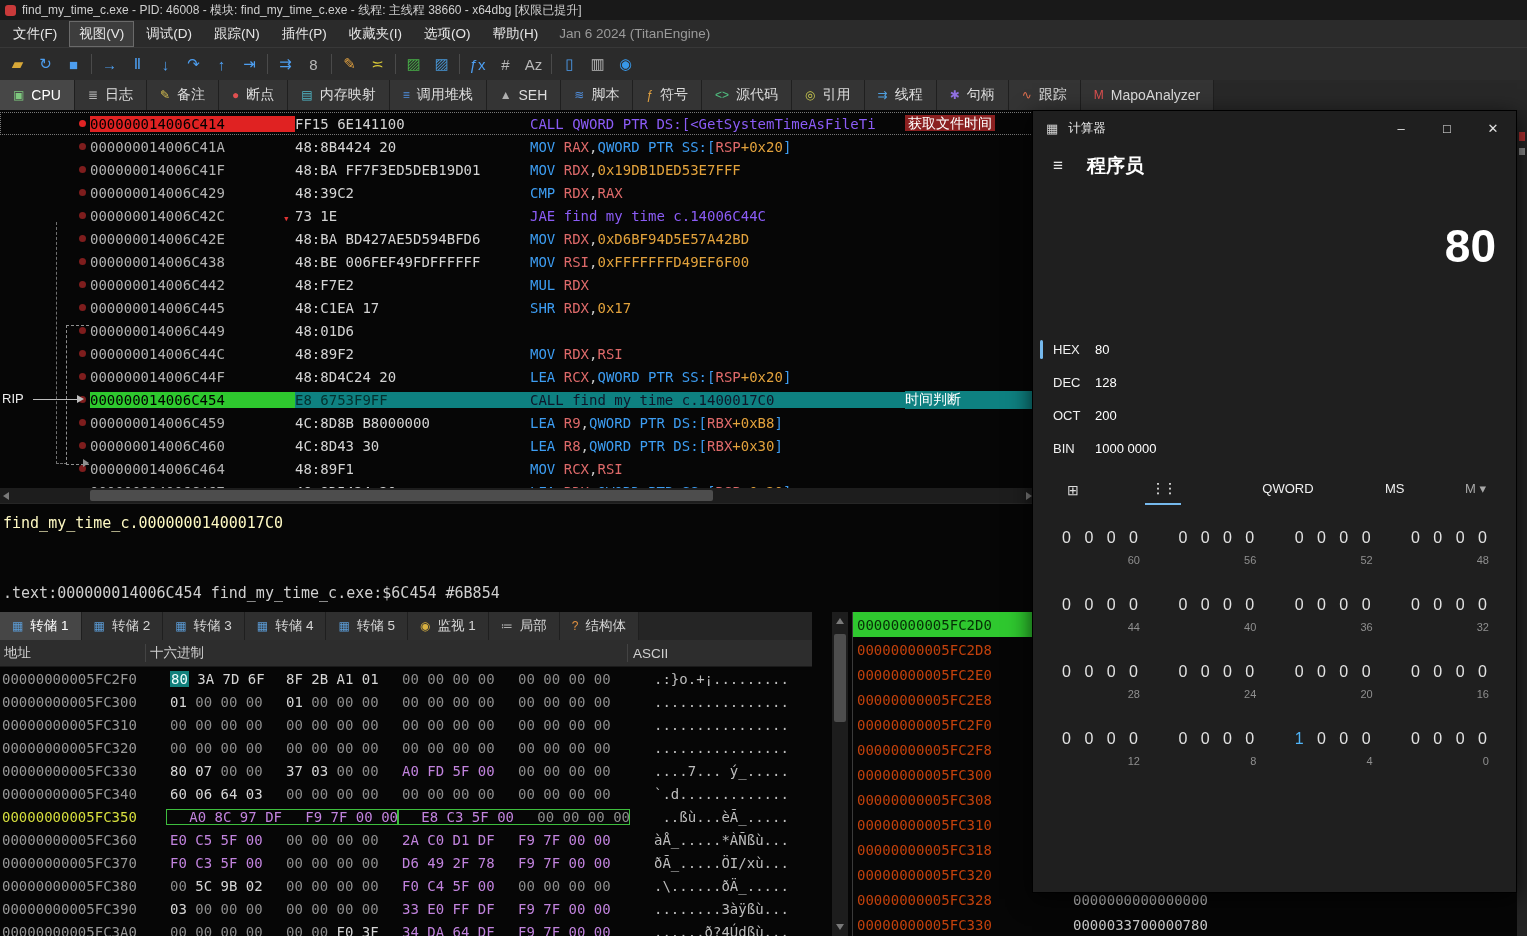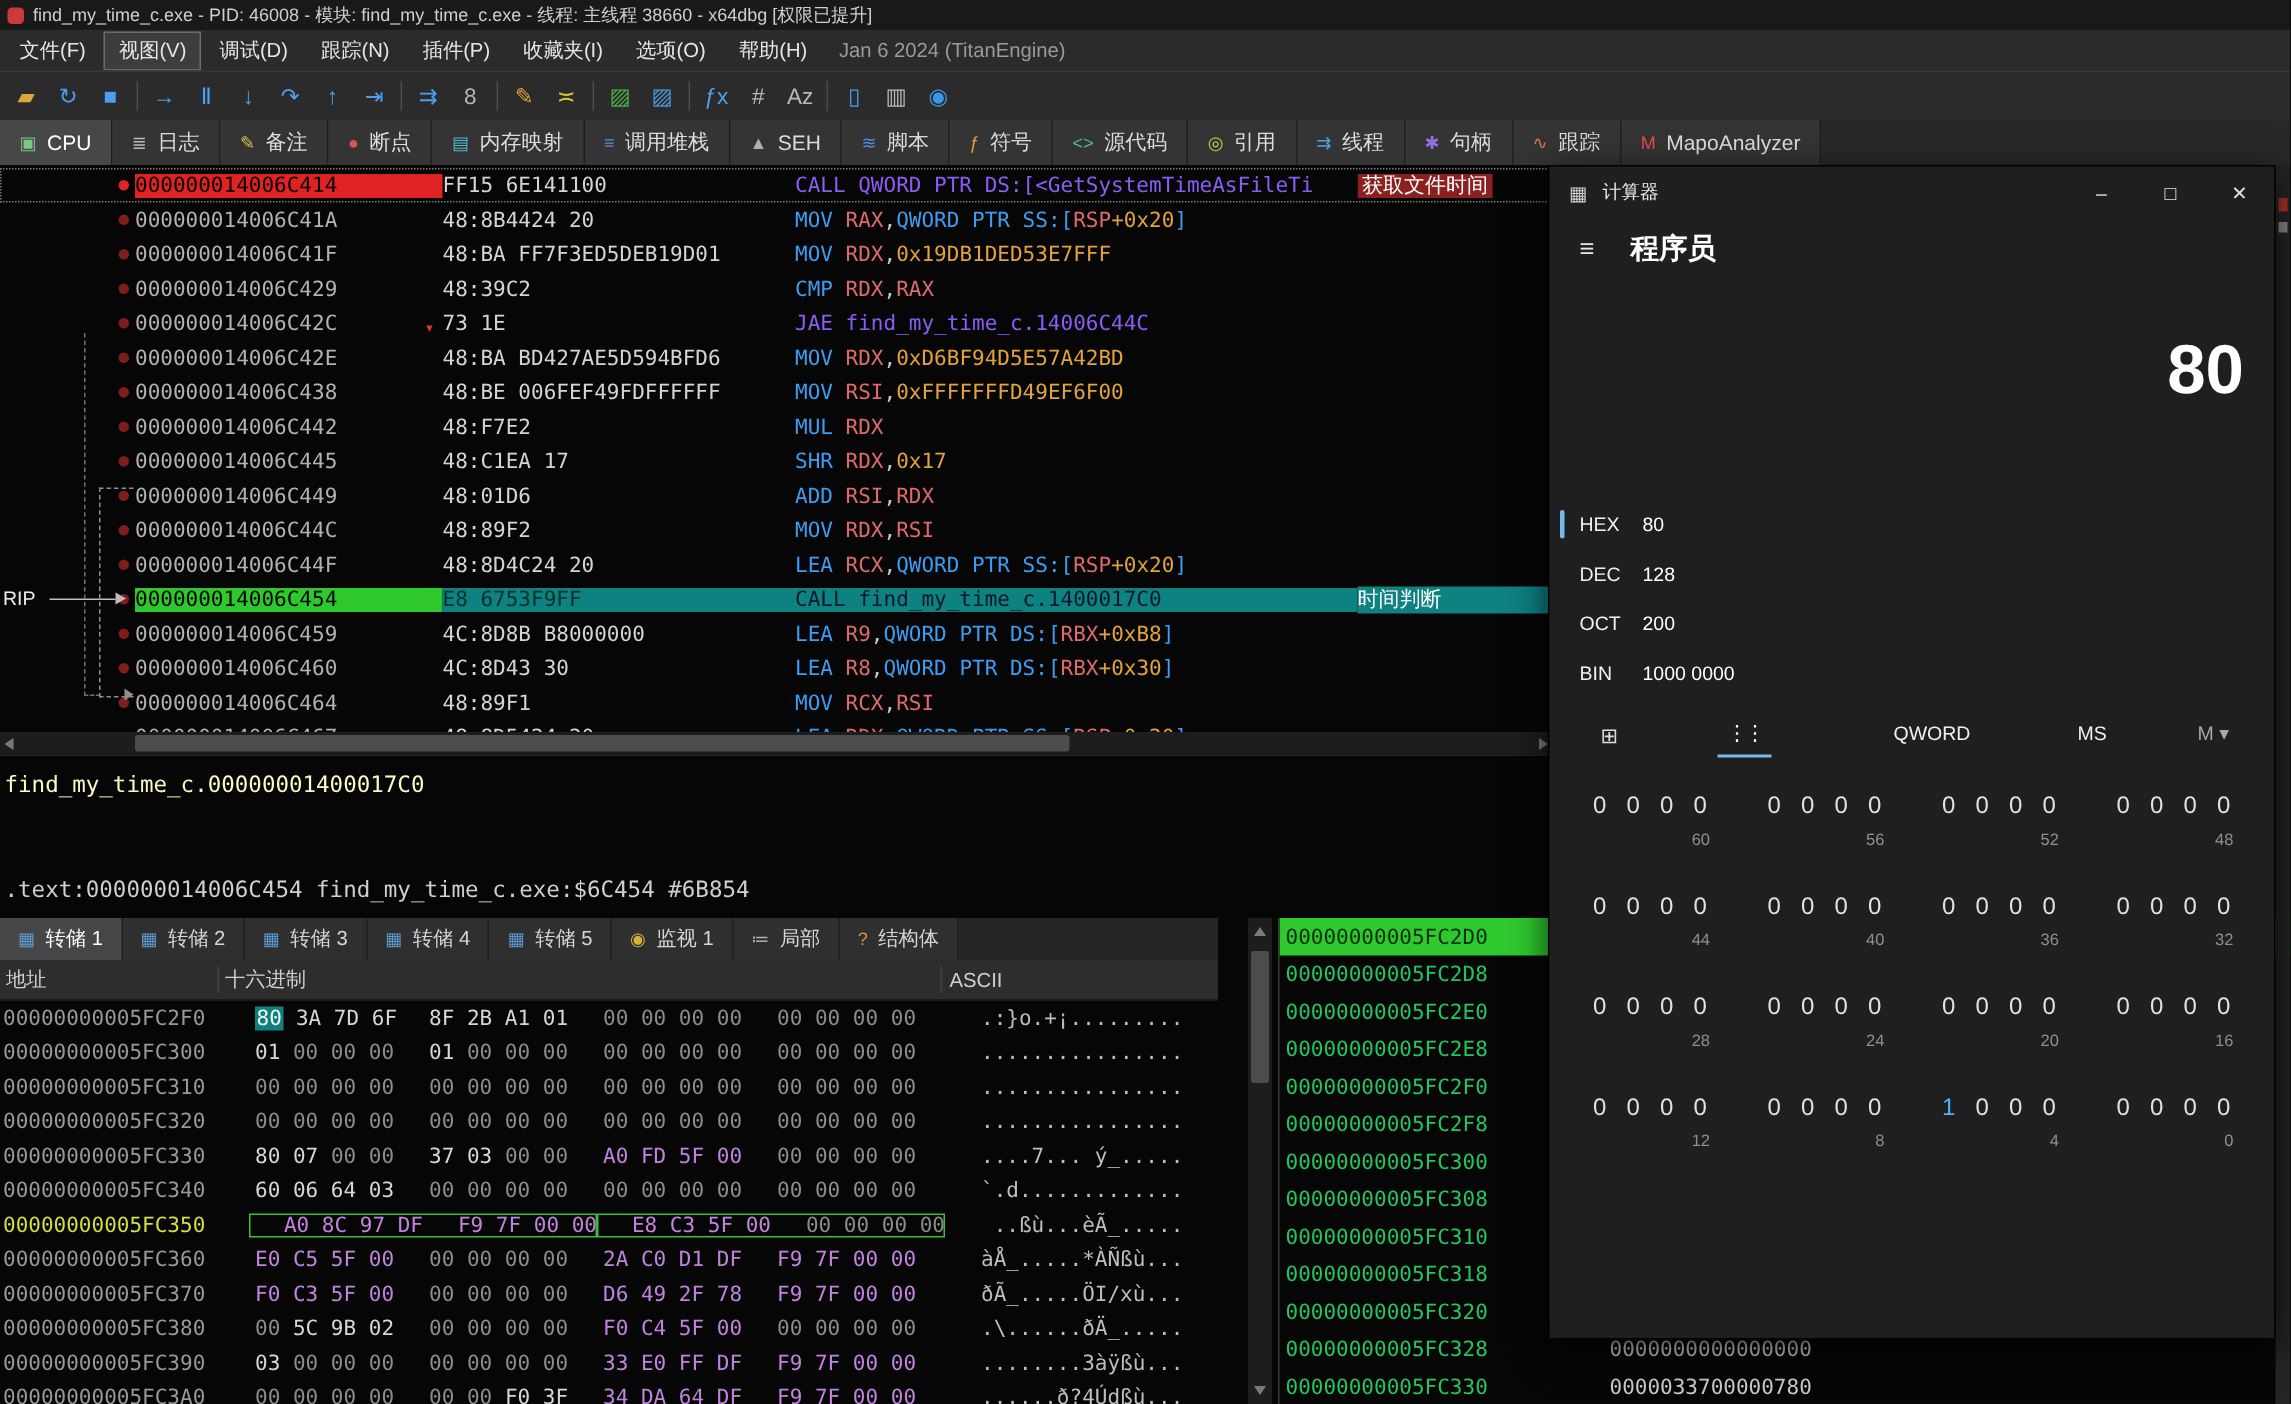--- a/index.html
+++ b/index.html
@@ -95,21 +95,21 @@
   .h-group{width:116px;padding-left:4px;box-sizing:border-box;}
   .qbox{display:flex;outline:1px solid #3dbd3d;outline-offset:-1px;text-align:right;}
   .h-ascii{flex:1;color:#bdbdbd;padding-left:6px;}
   .w{color:#d6d6d6}.z{color:#8c8c8c}.lav{color:#c183dd}
   .selb{background:#11807c;color:#eefefe;padding:0 1px;}
 
   
   .stackpane{position:absolute;left:852px;top:612px;width:675px;height:324px;background:#060606;border-left:1px solid #3a3a3a;
              overflow:hidden;box-sizing:border-box;}
   .s-row{height:25px;display:flex;align-items:center;font-family:"DejaVu Sans Mono",monospace;font-size:14px;white-space:pre;}
-  .s-addr{width:186px;padding-left:4px;color:#22c55e;flex:0 0 auto;box-sizing:border-box;}
+  .s-addr{width:186px;padding-left:4px;color:#c2410c;flex:0 0 auto;box-sizing:border-box;}
   .s-val{margin-left:34px;color:#c8c8c8;}
   .s-row.sel{background:#2fc82f;}
   .s-row.sel .s-addr{color:#062f06;}
 
   .right-strip{position:absolute;left:1517px;top:110px;width:10px;height:826px;background:#242424;z-index:5;}
   .rs-mark1{position:absolute;left:2px;top:22px;width:6px;height:9px;background:#b03030;}
   .rs-mark2{position:absolute;left:2px;top:38px;width:6px;height:7px;background:#8a8a8a;}
 
   
   .calc{position:absolute;left:1032px;top:110px;width:485px;height:783px;background:#1f1f1f;z-index:10;
@@ -264,21 +264,21 @@
     <div>
         <div class="drow focus"><div class="d-margin"><span class="bp-dot hot"></span></div><div class="d-addr bp">000000014006C414</div><div class="d-bytes">FF15 6E141100</div><div class="d-instr"><span class="call">CALL QWORD PTR DS:[&lt;GetSystemTimeAsFileTi</span></div><div class="d-comment"><span class="cmt-red">获取文件时间</span></div></div>
         <div class="drow"><div class="d-margin"><span class="bp-dot"></span></div><div class="d-addr">000000014006C41A</div><div class="d-bytes">48:8B4424 20</div><div class="d-instr"><span class="mn">MOV </span><span class="reg">RAX</span><span class="pln">,</span><span class="mn">QWORD PTR SS:[</span><span class="reg">RSP</span><span class="num">+0x20</span><span class="mn">]</span></div><div class="d-comment"></div></div>
         <div class="drow"><div class="d-margin"><span class="bp-dot"></span></div><div class="d-addr">000000014006C41F</div><div class="d-bytes">48:BA FF7F3ED5DEB19D01</div><div class="d-instr"><span class="mn">MOV </span><span class="reg">RDX</span><span class="pln">,</span><span class="num">0x19DB1DED53E7FFF</span></div><div class="d-comment"></div></div>
         <div class="drow"><div class="d-margin"><span class="bp-dot"></span></div><div class="d-addr">000000014006C429</div><div class="d-bytes">48:39C2</div><div class="d-instr"><span class="mn">CMP </span><span class="reg">RDX</span><span class="pln">,</span><span class="reg">RAX</span></div><div class="d-comment"></div></div>
         <div class="drow"><div class="d-margin"><span class="bp-dot"></span></div><div class="d-addr">000000014006C42C</div><div class="d-bytes">73 1E<span class="jmp-marker">▾</span></div><div class="d-instr"><span class="call">JAE </span><span class="call">find_my_time_c.14006C44C</span></div><div class="d-comment"></div></div>
         <div class="drow"><div class="d-margin"><span class="bp-dot"></span></div><div class="d-addr">000000014006C42E</div><div class="d-bytes">48:BA BD427AE5D594BFD6</div><div class="d-instr"><span class="mn">MOV </span><span class="reg">RDX</span><span class="pln">,</span><span class="num">0xD6BF94D5E57A42BD</span></div><div class="d-comment"></div></div>
         <div class="drow"><div class="d-margin"><span class="bp-dot"></span></div><div class="d-addr">000000014006C438</div><div class="d-bytes">48:BE 006FEF49FDFFFFFF</div><div class="d-instr"><span class="mn">MOV </span><span class="reg">RSI</span><span class="pln">,</span><span class="num">0xFFFFFFFD49EF6F00</span></div><div class="d-comment"></div></div>
         <div class="drow"><div class="d-margin"><span class="bp-dot"></span></div><div class="d-addr">000000014006C442</div><div class="d-bytes">48:F7E2</div><div class="d-instr"><span class="mn">MUL </span><span class="reg">RDX</span></div><div class="d-comment"></div></div>
         <div class="drow"><div class="d-margin"><span class="bp-dot"></span></div><div class="d-addr">000000014006C445</div><div class="d-bytes">48:C1EA 17</div><div class="d-instr"><span class="mn">SHR </span><span class="reg">RDX</span><span class="pln">,</span><span class="num">0x17</span></div><div class="d-comment"></div></div>
-        <div class="drow"><div class="d-margin"><span class="bp-dot"></span></div><div class="d-addr">000000014006C449</div><div class="d-bytes">48:01D6</div><div class="d-instr"><span class="mn">ADD </span><span class="reg">RSI</span><span class="pln">,</span><span class="reg">RDX</span></div><div class="d-comment"></div></div>
+        <div class="drow"><div class="d-margin"><span class="bp-dot"></span></div><div class="d-addr">000000014006C449</div><div class="d-bytes">48:01D6</div><div class="d-comment"></div></div>
         <div class="drow"><div class="d-margin"><span class="bp-dot"></span></div><div class="d-addr">000000014006C44C</div><div class="d-bytes">48:89F2</div><div class="d-instr"><span class="mn">MOV </span><span class="reg">RDX</span><span class="pln">,</span><span class="reg">RSI</span></div><div class="d-comment"></div></div>
         <div class="drow"><div class="d-margin"><span class="bp-dot"></span></div><div class="d-addr">000000014006C44F</div><div class="d-bytes">48:8D4C24 20</div><div class="d-instr"><span class="mn">LEA </span><span class="reg">RCX</span><span class="pln">,</span><span class="mn">QWORD PTR SS:[</span><span class="reg">RSP</span><span class="num">+0x20</span><span class="mn">]</span></div><div class="d-comment"></div></div>
         <div class="drow rip"><div class="d-margin"><span class="bp-dot"></span><span class="rip-txt">RIP</span><span class="rip-line"></span><span class="rip-head"></span></div><div class="d-addr rip">000000014006C454</div><div class="d-bytes">E8 6753F9FF</div><div class="d-instr"><span class="callrip">CALL find_my_time_c.1400017C0</span></div><div class="d-comment"><span class="cmt-teal">时间判断</span></div></div>
         <div class="drow"><div class="d-margin"><span class="bp-dot"></span></div><div class="d-addr">000000014006C459</div><div class="d-bytes">4C:8D8B B8000000</div><div class="d-instr"><span class="mn">LEA </span><span class="reg">R9</span><span class="pln">,</span><span class="mn">QWORD PTR DS:[</span><span class="reg">RBX</span><span class="num">+0xB8</span><span class="mn">]</span></div><div class="d-comment"></div></div>
         <div class="drow"><div class="d-margin"><span class="bp-dot"></span></div><div class="d-addr">000000014006C460</div><div class="d-bytes">4C:8D43 30</div><div class="d-instr"><span class="mn">LEA </span><span class="reg">R8</span><span class="pln">,</span><span class="mn">QWORD PTR DS:[</span><span class="reg">RBX</span><span class="num">+0x30</span><span class="mn">]</span></div><div class="d-comment"></div></div>
         <div class="drow"><div class="d-margin"><span class="bp-dot"></span></div><div class="d-addr">000000014006C464</div><div class="d-bytes">48:89F1</div><div class="d-instr"><span class="mn">MOV </span><span class="reg">RCX</span><span class="pln">,</span><span class="reg">RSI</span></div><div class="d-comment"></div></div>
         <div class="drow"><div class="d-margin"></div><div class="d-addr">000000014006C467</div><div class="d-bytes">48:8D5424 20</div><div class="d-instr"><span class="mn">LEA </span><span class="reg">RDX</span><span class="pln">,</span><span class="mn">QWORD PTR SS:[</span><span class="reg">RSP</span><span class="num">+0x20</span><span class="mn">]</span></div><div class="d-comment"></div></div>
       </div>
     <div class="jmp-bracket2"></div>
     <div class="jmp-bracket"></div>

